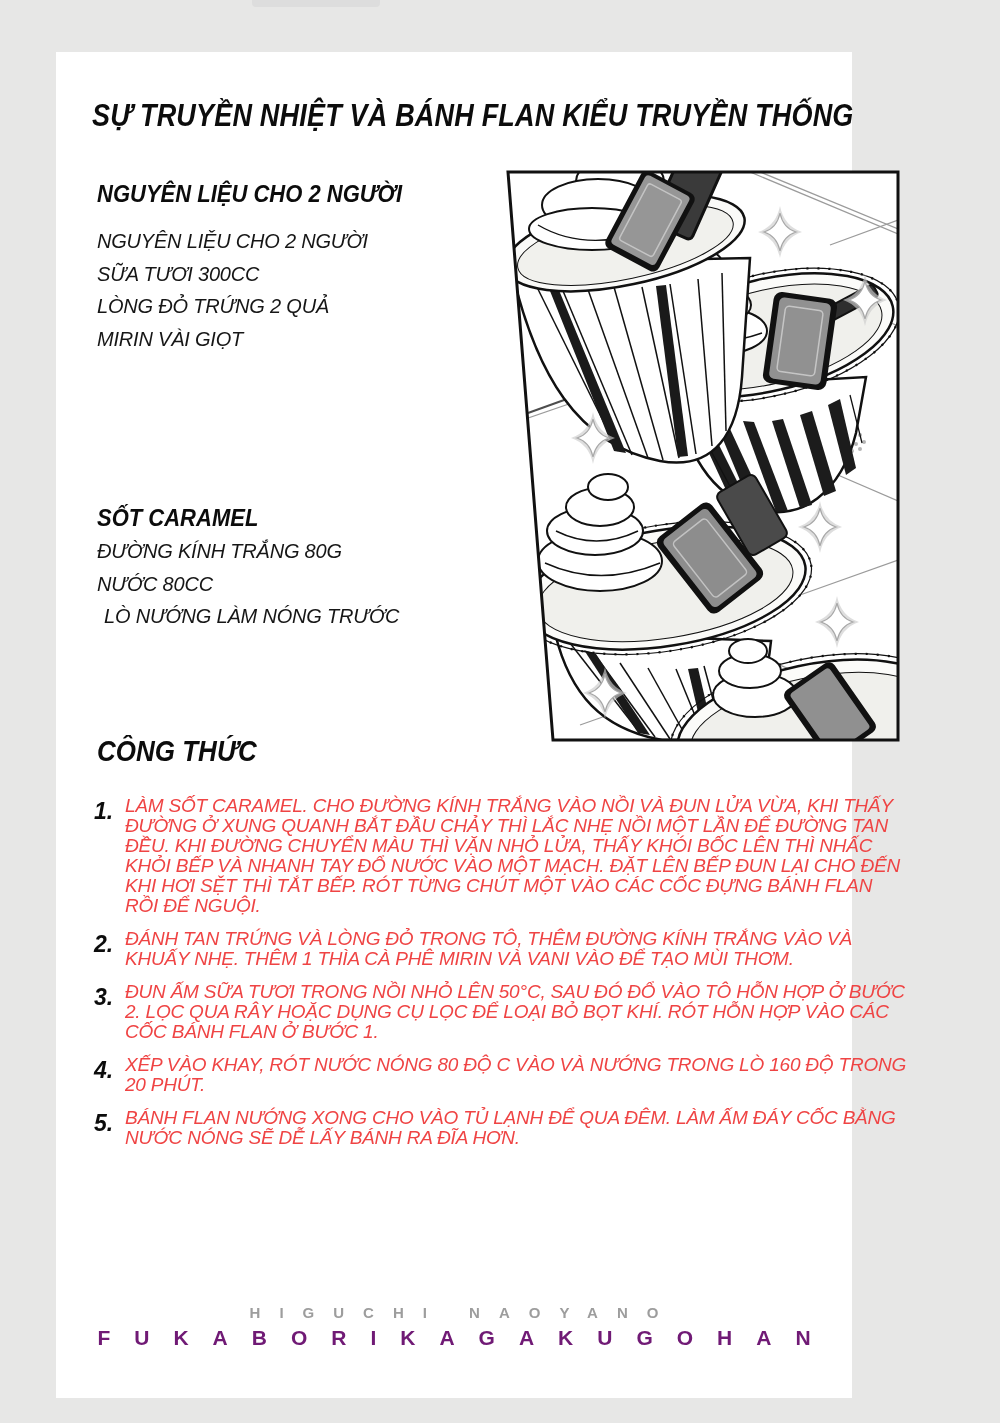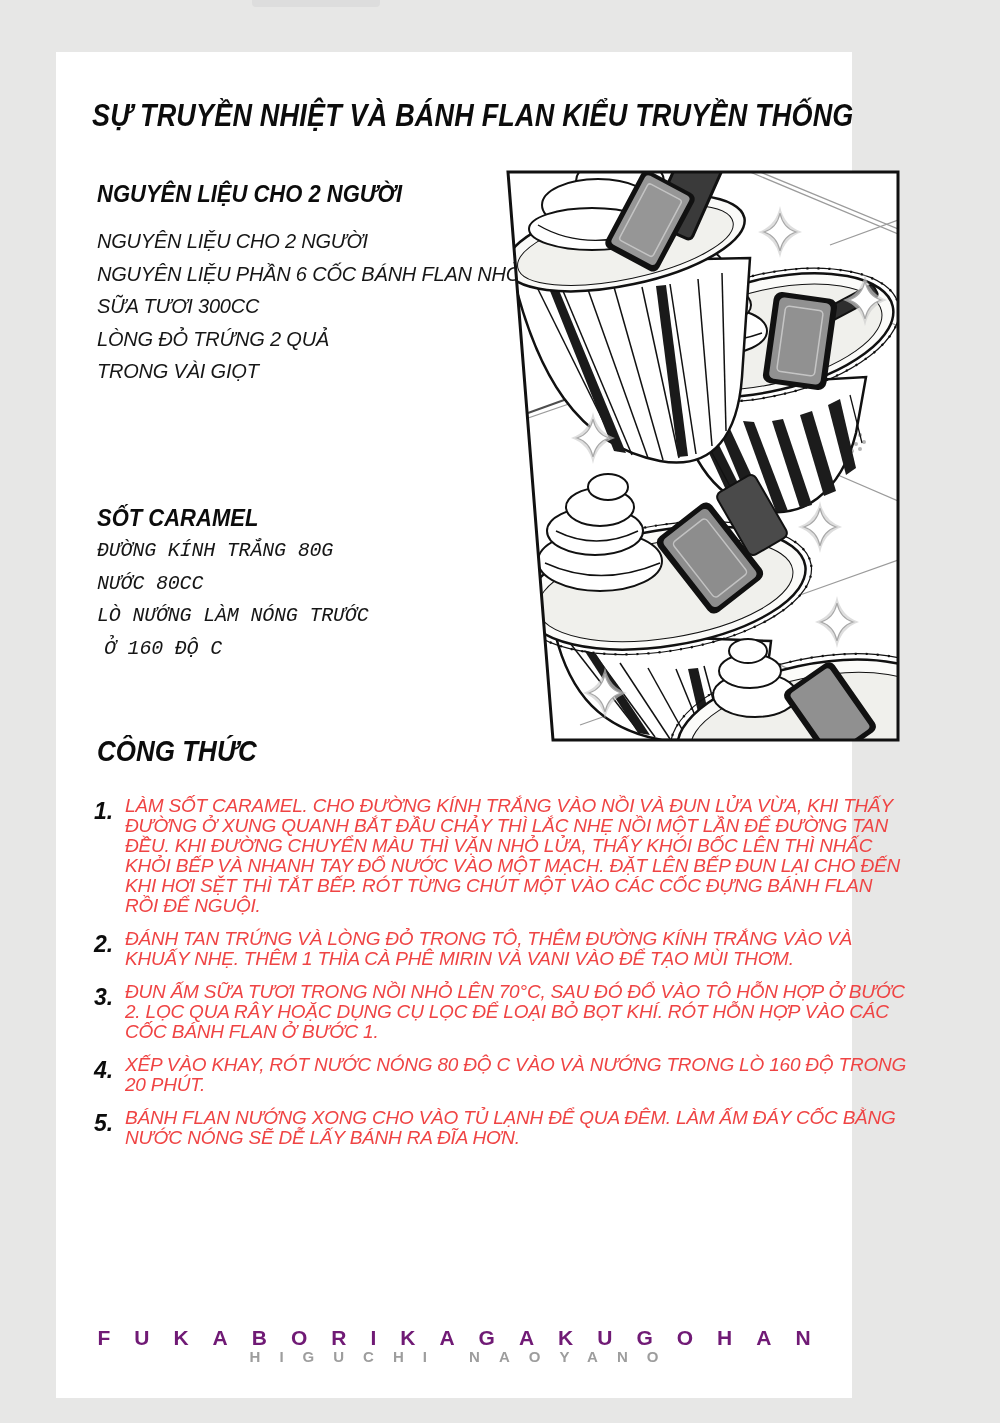--- a/index.html
+++ b/index.html
@@ -32,79 +32,77 @@
   }
   .h-ing{top:128px;}
   .h-car{top:452px;}
   .h-rec{top:683px;font-size:26px;}
   .plain-lines{position:absolute;left:41px;}
   .plain-lines div{
     font-size:20px;font-style:italic;line-height:32.6px;
     white-space:nowrap;color:#161616;letter-spacing:-.2px;
   }
   .ing-lines{top:173px;}
-  .car-lines{top:483px;font-family:Liberation Mono, monospace;}
+  .car-lines{top:483px;}
   .car-lines div:last-child{padding-left:7px;}
   .steps{position:absolute;left:38px;top:744px;width:814px;}
   .step{display:flex;margin-bottom:13px;}
   .step-num{
     flex:none;width:31px;font-size:23px;font-weight:bold;font-style:italic;
     color:#0c0c0c;line-height:30px;
   }
   .step-text{
     flex:1;font-size:19px;font-style:italic;line-height:20px;
     color:#ef4444;letter-spacing:-.2px;
   }
   .footer-line{
     position:absolute;left:0;width:100%;text-align:center;
     font-weight:bold;white-space:nowrap;
   }
-  .footer1{top:1296px;font-size:15px;letter-spacing:19px;text-indent:19px;color:#9d9d9d;}
+  .footer1{top:1252px;font-size:15px;letter-spacing:19px;text-indent:19px;color:#9d9d9d;}
   .footer2{top:1274px;font-size:21px;letter-spacing:24px;text-indent:24px;color:#701a75;}
   .illu{position:absolute;left:444px;top:111px;}
 </style>
 </head>
 <body>
 
 <div class="top-smudge"></div>
 
 <div class="paper">
 
   <div class="h-title">SỰ TRUYỀN NHIỆT VÀ BÁNH FLAN KIỂU TRUYỀN THỐNG</div>
 
   <div class="h-sec h-ing">NGUYÊN LIỆU CHO 2 NGƯỜI</div>
   <div class="plain-lines ing-lines">
     <div>NGUYÊN LIỆU CHO 2 NGƯỜI</div>
-    <div>NGUYÊN LIỆU PHẦN 6 CỐC BÁNH FLAN NHỎ</div>
     <div>SỮA TƯƠI 300CC</div>
     <div>LÒNG ĐỎ TRỨNG 2 QUẢ</div>
-    <div>TRONG VÀI GIỌT</div>
+    <div>MIRIN VÀI GIỌT</div>
   </div>
 
   <div class="h-sec h-car">SỐT CARAMEL</div>
   <div class="plain-lines car-lines">
     <div>ĐƯỜNG KÍNH TRẮNG 80G</div>
     <div>NƯỚC 80CC</div>
     <div>LÒ NƯỚNG LÀM NÓNG TRƯỚC</div>
-    <div>Ở 160 ĐỘ C</div>
   </div>
 
   <div class="h-sec h-rec">CÔNG THỨC</div>
   <div class="steps">
     <div class="step">
       <span class="step-num">1.</span>
       <span class="step-text">LÀM SỐT CARAMEL. CHO ĐƯỜNG KÍNH TRẮNG VÀO NỒI VÀ ĐUN LỬA VỪA, KHI THẤY ĐƯỜNG Ở XUNG QUANH BẮT ĐẦU CHẢY THÌ LẮC NHẸ NỒI MỘT LẦN ĐỂ ĐƯỜNG TAN ĐỀU. KHI ĐƯỜNG CHUYỂN MÀU THÌ VẶN NHỎ LỬA, THẤY KHÓI BỐC LÊN THÌ NHẤC KHỎI BẾP VÀ NHANH TAY ĐỔ NƯỚC VÀO MỘT MẠCH. ĐẶT LÊN BẾP ĐUN LẠI CHO ĐẾN KHI HƠI SỆT THÌ TẮT BẾP. RÓT TỪNG CHÚT MỘT VÀO CÁC CỐC ĐỰNG BÁNH FLAN RỒI ĐỂ NGUỘI.</span>
     </div>
     <div class="step">
       <span class="step-num">2.</span>
       <span class="step-text">ĐÁNH TAN TRỨNG VÀ LÒNG ĐỎ TRONG TÔ, THÊM ĐƯỜNG KÍNH TRẮNG VÀO VÀ KHUẤY NHẸ. THÊM 1 THÌA CÀ PHÊ MIRIN VÀ VANI VÀO ĐỂ TẠO MÙI THƠM.</span>
     </div>
     <div class="step">
       <span class="step-num">3.</span>
-      <span class="step-text">ĐUN ẤM SỮA TƯƠI TRONG NỒI NHỎ LÊN 70°C, SAU ĐÓ ĐỔ VÀO TÔ HỖN HỢP Ở BƯỚC 2. LỌC QUA RÂY HOẶC DỤNG CỤ LỌC ĐỂ LOẠI BỎ BỌT KHÍ. RÓT HỖN HỢP VÀO CÁC CỐC BÁNH FLAN Ở BƯỚC 1.</span>
+      <span class="step-text">ĐUN ẤM SỮA TƯƠI TRONG NỒI NHỎ LÊN 50°C, SAU ĐÓ ĐỔ VÀO TÔ HỖN HỢP Ở BƯỚC 2. LỌC QUA RÂY HOẶC DỤNG CỤ LỌC ĐỂ LOẠI BỎ BỌT KHÍ. RÓT HỖN HỢP VÀO CÁC CỐC BÁNH FLAN Ở BƯỚC 1.</span>
     </div>
     <div class="step">
       <span class="step-num">4.</span>
       <span class="step-text">XẾP VÀO KHAY, RÓT NƯỚC NÓNG 80 ĐỘ C VÀO VÀ NƯỚNG TRONG LÒ 160 ĐỘ TRONG 20 PHÚT.</span>
     </div>
     <div class="step">
       <span class="step-num">5.</span>
       <span class="step-text">BÁNH FLAN NƯỚNG XONG CHO VÀO TỦ LẠNH ĐỂ QUA ĐÊM. LÀM ẤM ĐÁY CỐC BẰNG NƯỚC NÓNG SẼ DỄ LẤY BÁNH RA ĐĨA HƠN.</span>
     </div>
   </div>

